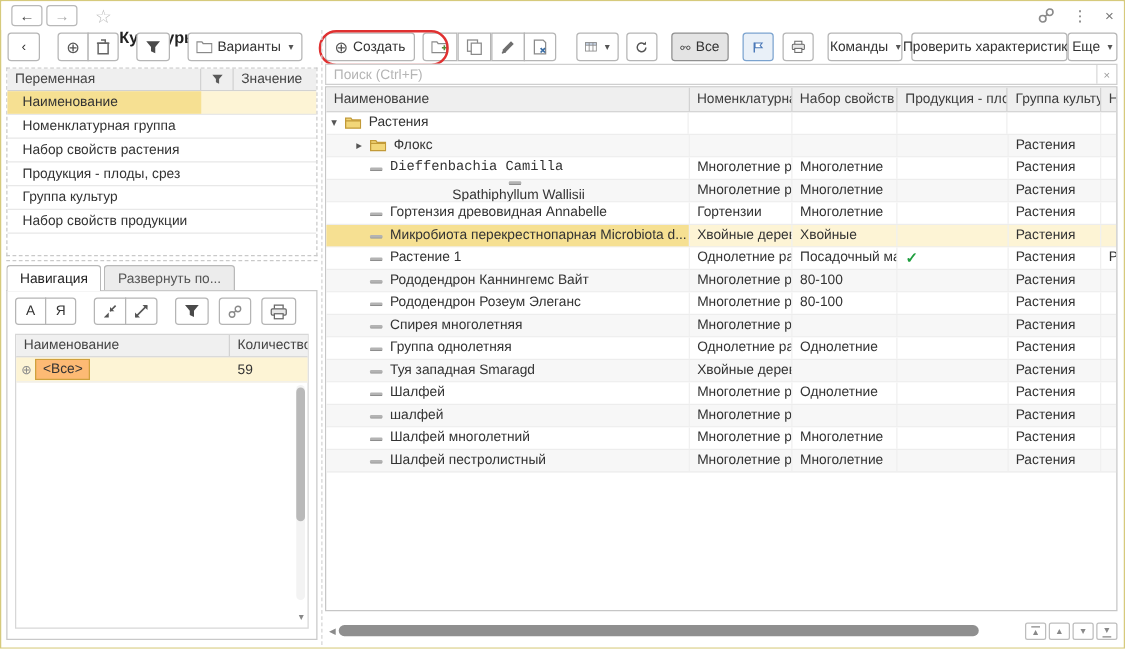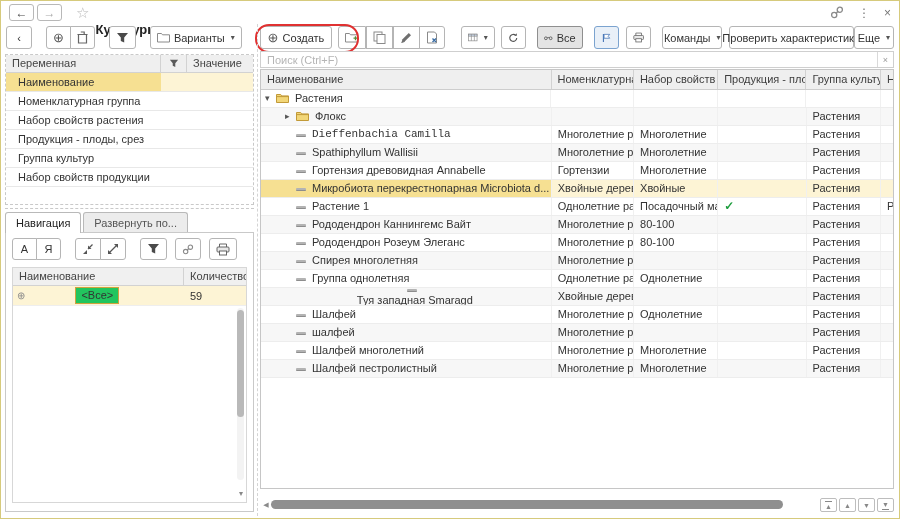--- a/index.html
+++ b/index.html
@@ -50,21 +50,21 @@
   .tab.active { background:#fff; color:#222; position:relative; z-index:2; }
   .navbody { position:absolute; left:0; top:20px; right:0; bottom:0; border:1px solid #c9c9c9; background:#fff; }
   .navtools { display:flex; align-items:center; padding:5px 6px 4px 6px; }
   .navtools .btn { height:22px; min-width:25px; }
   .navtable { position:absolute; left:6px; top:34px; right:6px; bottom:8px; border:1px solid #d7d7d7; }
   .nthead { display:flex; height:18px; background:#f0f0f0; border-bottom:1px solid #d2d2d2; color:#444; }
   .nthead > div { line-height:17px; padding:0 6px; border-right:1px solid #d2d2d2; white-space:nowrap; overflow:hidden; }
   .nc0 { flex:1; } .nc1 { width:62px; border-right:none !important; }
   .ntrow { display:flex; height:20px; background:#fdf4d5; border-bottom:1px solid #eee; align-items:center; }
   .allcell { display:flex; align-items:center; flex:1; padding-left:4px; gap:3px; overflow:hidden; }
-  .allbox { background:#22c55e; border:1px solid #cfa13d; padding:0 5px; line-height:15px;margin-left:47px; }
+  .allbox { background:#fdba74; border:1px solid #cfa13d; padding:0 5px; line-height:15px; }
   .plusico { color:#8a8a8a; font-size:10px; }
   .ntcount { width:62px; padding:0 6px; }
   .vscroll { position:absolute; right:2px; top:40px; bottom:22px; width:7px; background:#f3f3f3; border-radius:4px; }
   .vthumb { position:absolute; left:0; right:0; top:2px; height:62%; background:#b9b9b9; border-radius:4px; }
   .corner-btn { position:absolute; right:3px; bottom:4px; font-size:8px; color:#888; }
 
   
   .search { position:absolute; left:259px; top:50px; right:5px; height:17px; border:1px solid #cfcfcf; background:#fff; display:flex; align-items:center; }
   .search input { flex:1; border:none; outline:none; font:11px "Liberation Sans",sans-serif; color:#333; padding:0 6px; background:transparent; }
   .search input::placeholder { color:#b5b5b5; }
@@ -414,21 +414,21 @@
             <span class="ric dash"></span>
             <span>Dieffenbachia Camilla</span>
           </div>
           <div class="cell c1">Многолетние ра...</div>
           <div class="cell c2">Многолетние</div>
           <div class="cell c3"></div>
           <div class="cell c4">Растения</div>
           <div class="cell c5"></div>
         </div>
         <div class="trow alt">
-          <div class="cell c0 namecell" style="padding-left: 24px;">
+          <div class="cell c0 namecell" style="padding-left: 24px; flex-direction: column;">
             <span class="tri"></span>
             <span class="ric dash"></span>
             <span>Spathiphyllum Wallisii</span>
           </div>
           <div class="cell c1">Многолетние ра...</div>
           <div class="cell c2">Многолетние</div>
           <div class="cell c3"></div>
           <div class="cell c4">Растения</div>
           <div class="cell c5"></div>
         </div>
@@ -510,21 +510,21 @@
             <span class="ric dash"></span>
             <span>Группа однолетняя</span>
           </div>
           <div class="cell c1">Однолетние ра...</div>
           <div class="cell c2">Однолетние</div>
           <div class="cell c3"></div>
           <div class="cell c4">Растения</div>
           <div class="cell c5"></div>
         </div>
         <div class="trow alt">
-          <div class="cell c0 namecell" style="padding-left: 24px; flex-direction: column;">
+          <div class="cell c0 namecell" style="padding-left: 24px;">
             <span class="tri"></span>
             <span class="ric dash"></span>
             <span>Туя западная Smaragd</span>
           </div>
           <div class="cell c1">Хвойные дерев...</div>
           <div class="cell c2"></div>
           <div class="cell c3"></div>
           <div class="cell c4">Растения</div>
           <div class="cell c5"></div>
         </div>

